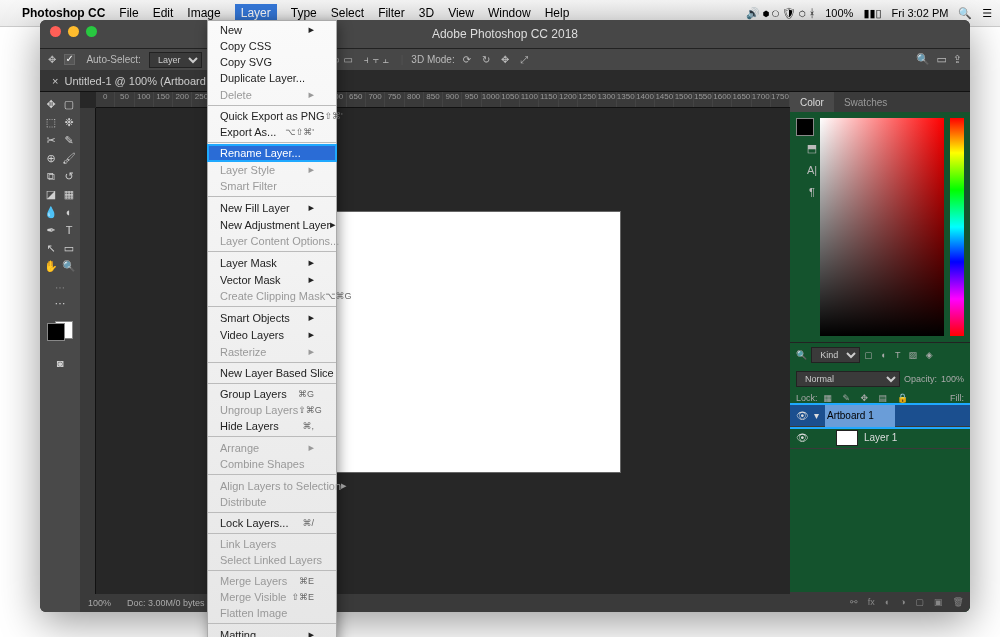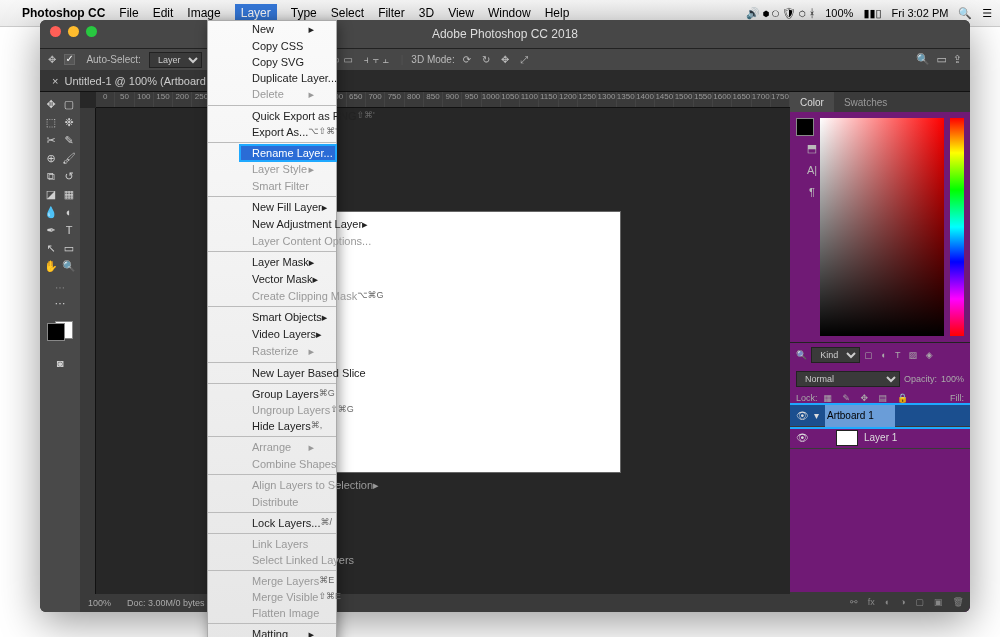--- a/index.html
+++ b/index.html
@@ -26,21 +26,21 @@
 .tool{width:16px;height:16px;display:flex;align-items:center;justify-content:center;color:#d0d0d0;font-size:11px;}
 .swatch-fg{width:18px;height:18px;background:#000;border:1px solid #888;position:relative;margin-top:10px;}
 .swatch-bg{width:18px;height:18px;background:#fff;border:1px solid #888;position:absolute;top:8px;left:8px;}
 .swatch-wrap{position:relative;width:26px;height:26px;}
 .canvas-area{flex:1;background:#272727;position:relative;overflow:hidden;}
 .ruler-h{position:absolute;top:0;left:16px;right:0;height:16px;background:#3a3a3a;border-bottom:1px solid #111;display:flex;color:#999;font-size:8px;}
 .ruler-h span{width:40px;text-align:center;border-right:1px solid #444;}
 .ruler-v{position:absolute;top:16px;left:0;width:16px;bottom:0;background:#3a3a3a;border-right:1px solid #111;}
 .canvas{position:absolute;top:120px;left:155px;width:385px;height:260px;background:#fff;box-shadow:0 0 0 1px #666;}
 .status{height:18px;background:#3a3a3a;font-size:9px;color:#aaa;display:flex;align-items:center;padding:0 8px;gap:16px;}
-.right-panels{width:180px;background:#701a75;display:flex;flex-direction:column;}
+.right-panels{width:180px;background:#14532d;display:flex;flex-direction:column;}
 .panel-tabs{display:flex;background:#3a3a3a;height:20px;font-size:10px;}
 .panel-tabs span{padding:0 10px;display:flex;align-items:center;color:#999;}
 .panel-tabs span.active{background:#494949;color:#ddd;}
 .color-picker{height:230px;display:flex;padding:6px 6px 6px 30px;gap:6px;position:relative;}
 .cp-fg{position:absolute;left:6px;top:6px;width:18px;height:18px;background:#000;border:1px solid #888;}
 .cp-main{flex:1;background:linear-gradient(to bottom,rgba(0,0,0,0),#000),linear-gradient(to right,#fff,#f00);}
 .cp-hue{width:14px;background:linear-gradient(to bottom,#f00,#ff0 16%,#0f0 33%,#0ff 50%,#00f 66%,#f0f 83%,#f00);}
 .layers-panel{display:flex;flex-direction:column;flex:1;border-top:1px solid #222;}
 .layers-opts{display:flex;align-items:center;font-size:9px;padding:4px 6px;color:#aaa;gap:4px;}
 .sel{background:#3a3a3a;border:1px solid #222;height:16px;font-size:9px;color:#ccc;padding:0 4px;}
@@ -48,21 +48,21 @@
 .layer-row{display:flex;align-items:center;height:22px;font-size:10px;color:#ddd;padding:0 6px;gap:6px;border-bottom:1px solid #3a3a3a;}
 .layer-row.selected{background:#1b4f8f;outline:2px solid #1fa9ff;}
 .layer-row.editing input{background:#6a9dd8;border:none;font-size:10px;width:70px;padding:7px 2px;color:#000;}
 .eye{width:12px;font-size:10px;}
 .thumb{width:22px;height:16px;background:#fff;border:1px solid #222;}
 .layer-footer{margin-top:auto;height:20px;background:#3a3a3a;display:flex;justify-content:flex-end;gap:10px;font-size:9px;color:#888;padding:0 6px;align-items:center;}
 .dock{position:absolute;left:760px;top:50px;width:24px;}
 .dock div{height:22px;color:#bbb;font-size:11px;text-align:center;}
 
 .dropdown{position:absolute;top:20px;left:207px;width:130px;background:linear-gradient(#fafafa,#e6e6e6);border:1px solid #aaa;box-shadow:2px 4px 12px rgba(0,0,0,.4);font-size:11px;color:#222;z-index:50;}
-.dropdown .mi{padding:2px 22px 2px 12px;display:flex;justify-content:space-between;white-space:nowrap;margin-left:32px;}
+.dropdown .mi{padding:2px 22px 2px 12px;display:flex;justify-content:space-between;align-items:center;white-space:nowrap;}
 .dropdown .mi.disabled{color:#999;}
 .dropdown .mi.highlight{background:#2a6cd6;color:#fff;outline:2px solid #1fa9ff;outline-offset:-1px;}
 .dropdown hr{border:none;border-top:1px solid #bbb;margin:2px 0;}
 .dropdown .sub{color:#666;font-size:9px;}
 .chk{width:11px;height:11px;border:1px solid #666;background:#555;display:inline-block;margin-right:3px;position:relative;}
 .chk::after{content:"✓";position:absolute;top:-2px;left:0;font-size:10px;color:#fff;}
 </style>
 </head>
 <body>
 

